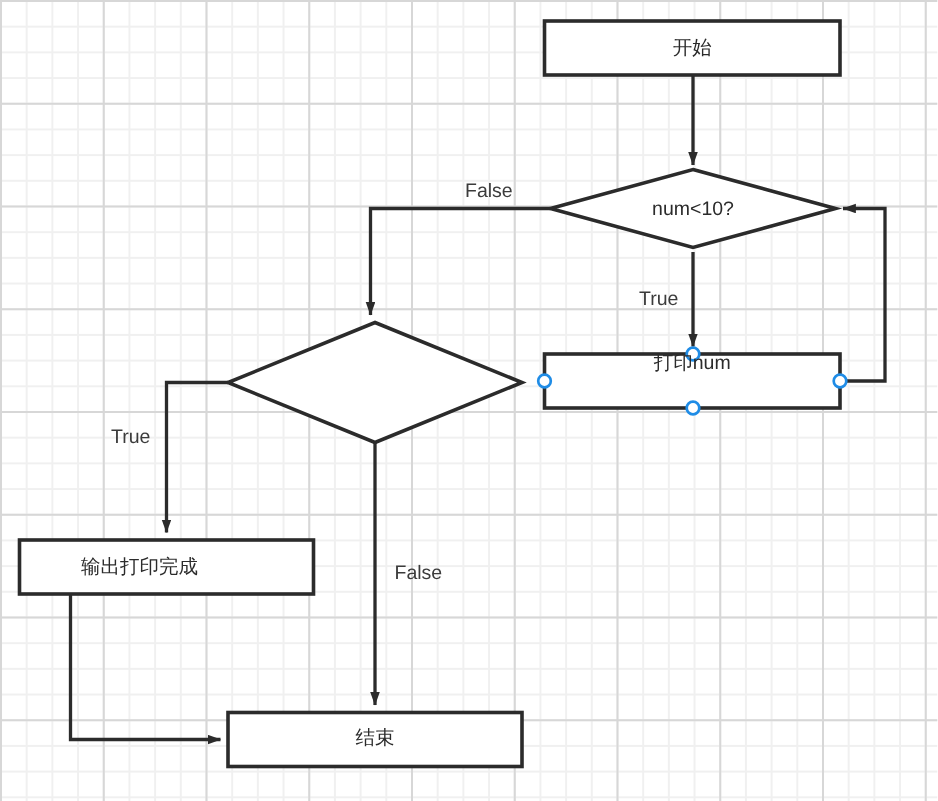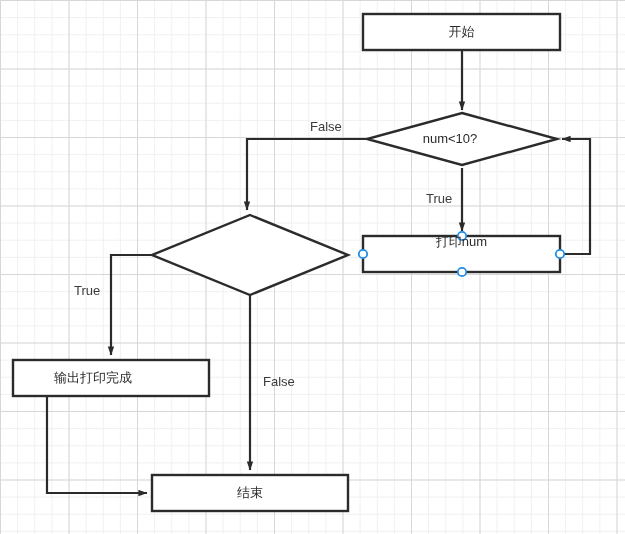--- a/index.html
+++ b/index.html
@@ -109,28 +109,28 @@
     <g>
       <circle cx="462" cy="236" r="4.2" fill="#ffffff" stroke="#1f8ce6" stroke-width="1.8"></circle>
       <circle cx="462" cy="272" r="4.2" fill="#ffffff" stroke="#1f8ce6" stroke-width="1.8"></circle>
       <circle cx="363" cy="254" r="4.2" fill="#ffffff" stroke="#1f8ce6" stroke-width="1.8"></circle>
       <circle cx="560" cy="254" r="4.2" fill="#ffffff" stroke="#1f8ce6" stroke-width="1.8"></circle>
     </g>
   </svg>
 
   <div class="node-label" style="left:363px; top:14px; width:197px; height:36px;">开始</div>
 
-  <div class="node-label" style="left:355px; top:126px; width:190px; height:26px;">num&lt;10?</div>
+  <div class="node-label" style="left:367px; top:126px; width:190px; height:26px;">num&lt;10?</div>
 
   <div class="node-label" style="left:363px; top:224px; width:197px; height:36px;">打印num</div>
 
 
   <div class="node-label" style="left:13px; top:360px; width:160px; height:36px;">输出打印完成</div>
 
-  <div class="node-label" style="left:152px; top:475px; width:196px; height:36px;">结束</div>
+  <div class="node-label" style="left:152px; top:475px; width:196px; height:36px;font-family:Liberation Mono, monospace;">结束</div>
 
   <div class="edge-label" style="left:310px; top:119px;">False</div>
 
   <div class="edge-label" style="left:426px; top:191px;">True</div>
 
   <div class="edge-label" style="left:74px; top:283px;">True</div>
 
   <div class="edge-label" style="left:263px; top:374px;">False</div>
 
 </div>

